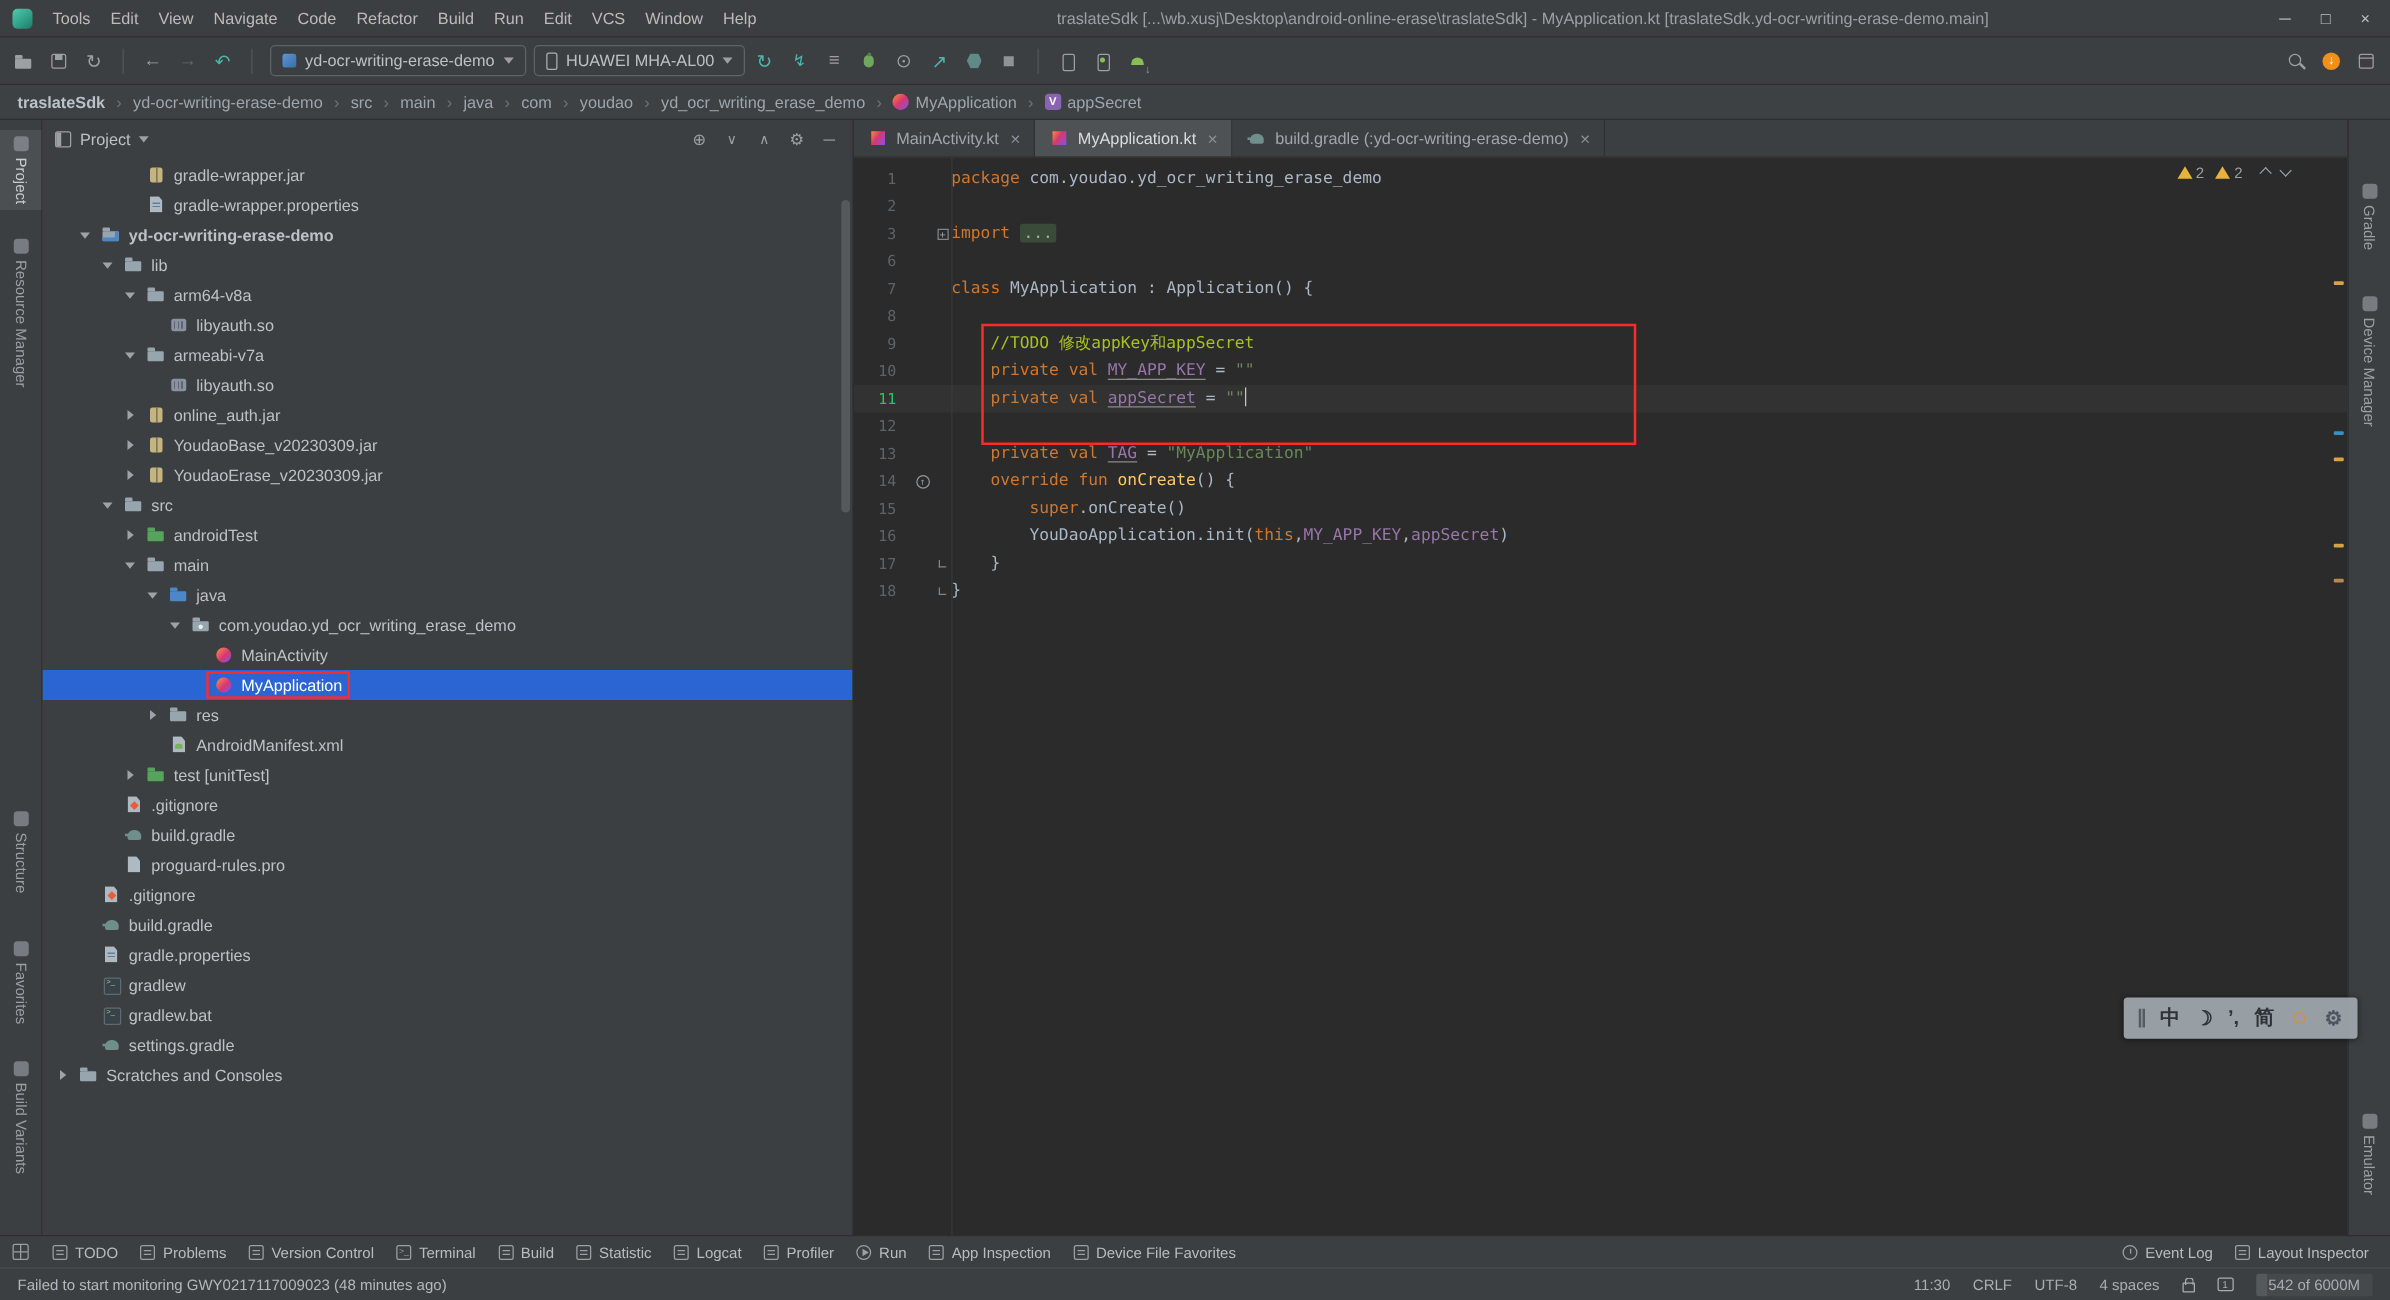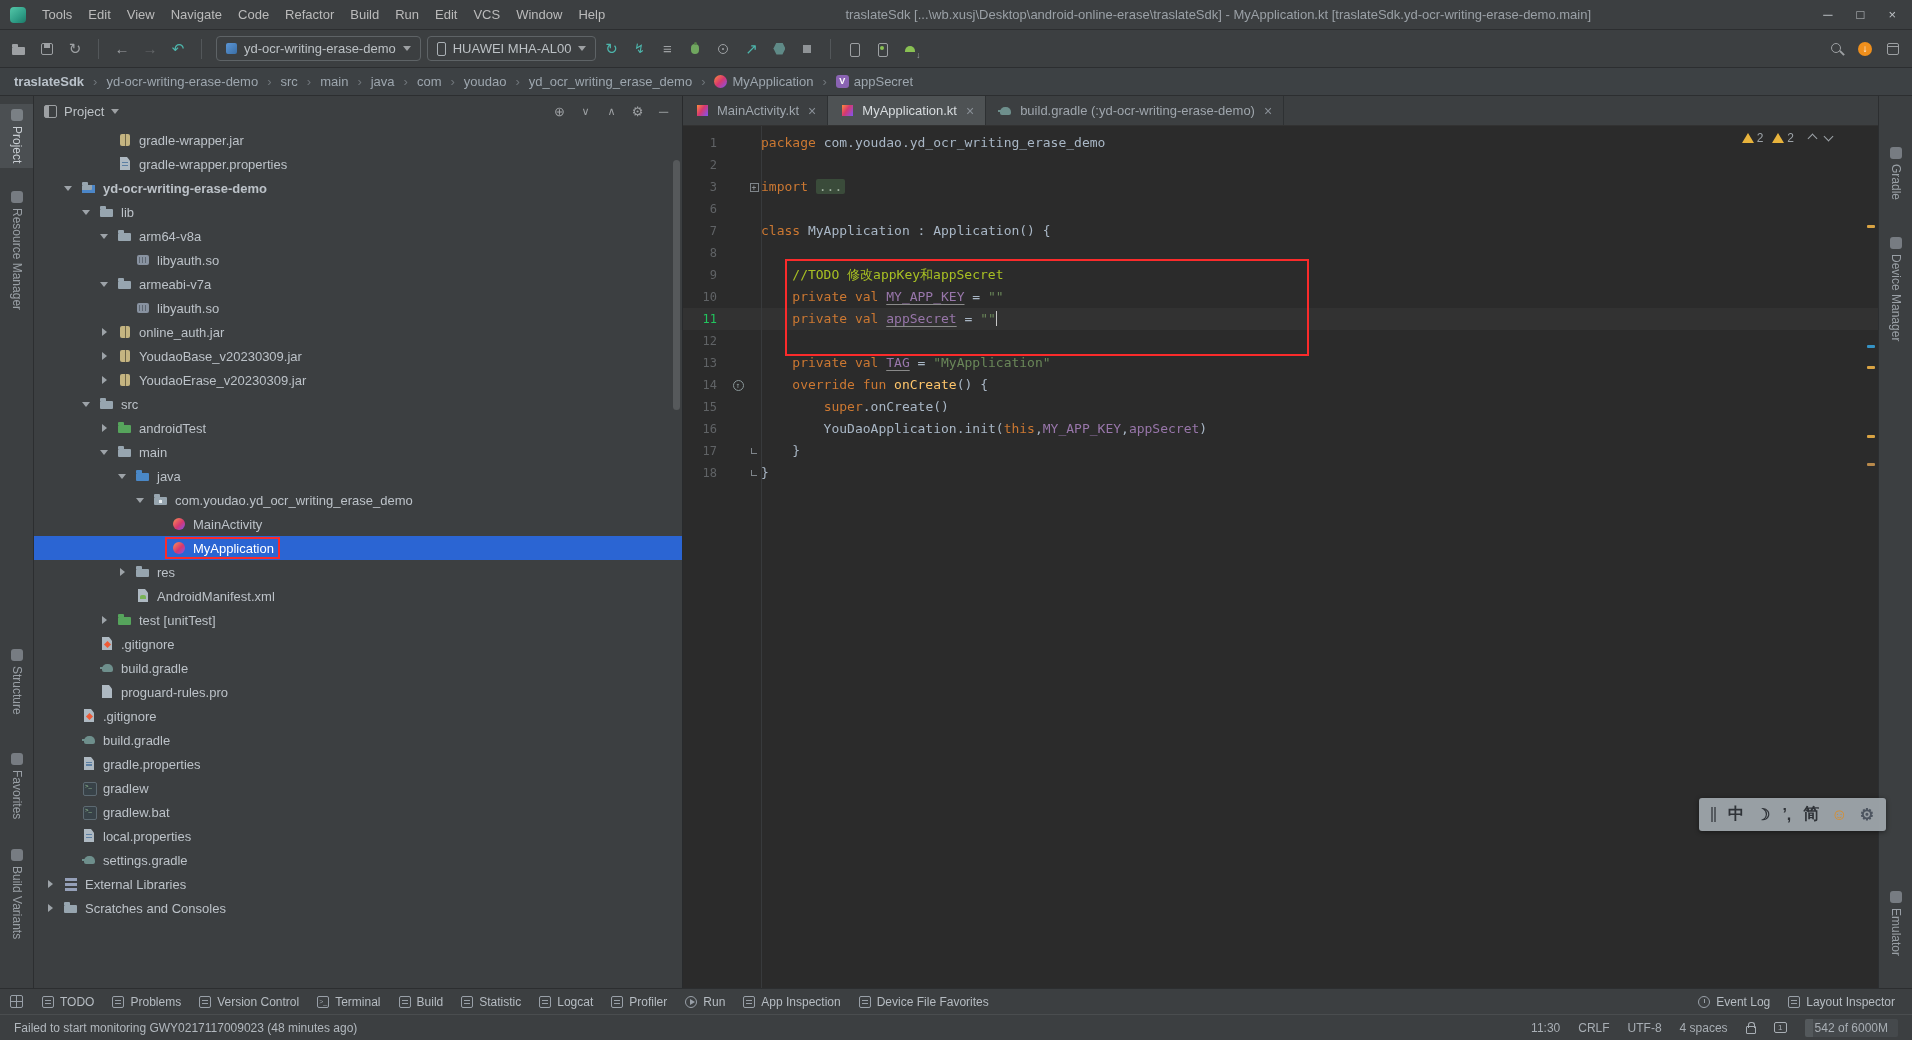--- a/index.html
+++ b/index.html
@@ -547,36 +547,22 @@
           <div class="trow" style="padding-left: 26px;">
             <span class="chev none"></span>
             <span class="tcontent">
               <span class="tico ti-shell"></span>
               <span class="tlabel">gradlew.bat</span>
             </span>
           </div>
           <div class="trow" style="padding-left: 26px;">
             <span class="chev none"></span>
             <span class="tcontent">
-              <span class="tico ti-properties"></span>
-              <span class="tlabel">local.properties</span>
-            </span>
-          </div>
-          <div class="trow" style="padding-left: 26px;">
-            <span class="chev none"></span>
-            <span class="tcontent">
               <span class="tico ti-gradle"></span>
               <span class="tlabel">settings.gradle</span>
-            </span>
-          </div>
-          <div class="trow" style="padding-left: 8px;">
-            <span class="chev closed"></span>
-            <span class="tcontent">
-              <span class="tico ti-external-libs"></span>
-              <span class="tlabel">External Libraries</span>
             </span>
           </div>
           <div class="trow" style="padding-left: 8px;">
             <span class="chev closed"></span>
             <span class="tcontent">
               <span class="tico ti-scratches"></span>
               <span class="tlabel">Scratches and Consoles</span>
             </span>
           </div>
         </div>

